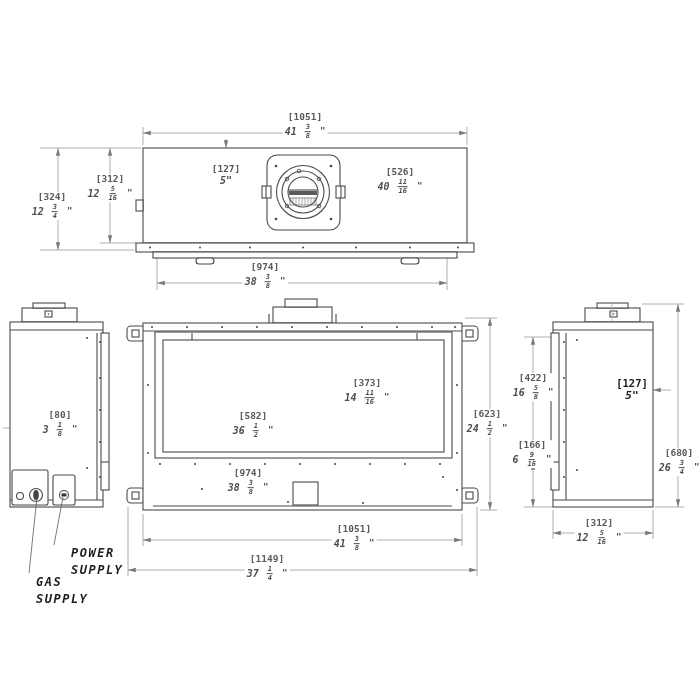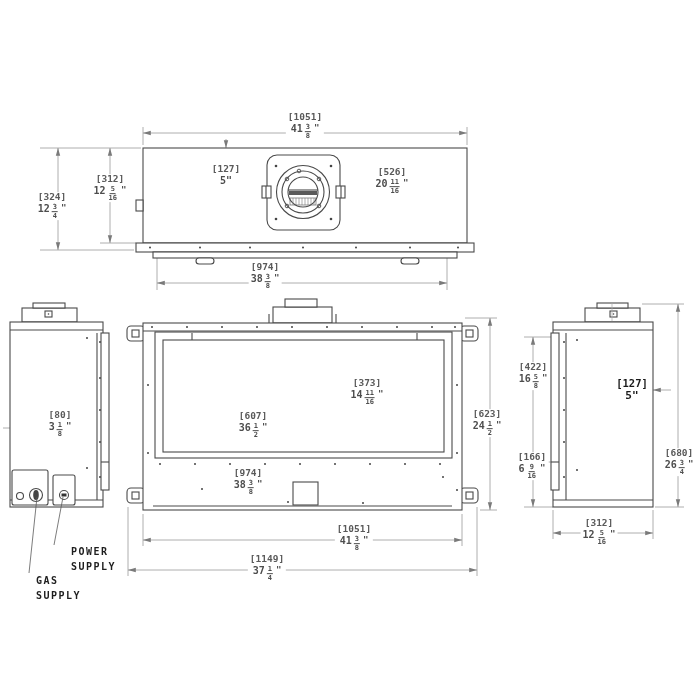--- a/index.html
+++ b/index.html
@@ -4,31 +4,31 @@
 <style>
   html,body{margin:0;padding:0;background:#fff;}
   #stage{position:relative;width:700px;height:700px;background:#ffffff;overflow:hidden;
          font-family:"DejaVu Sans Mono",monospace;}
   #stage svg{position:absolute;left:0;top:0;}
   
   .dim{position:absolute;transform:translate(-50%,-50%);text-align:center;color:#4d4d4d;
        background:#fff;padding:0 2px;line-height:1.12;white-space:nowrap;z-index:3;
        font-weight:bold;font-family:"DejaVu Sans Mono",monospace;}
   .dim .mm{font-size:9.5px;color:#5a5a5a;}
-  .dim .inch{font-size:10px;display:flex;align-items:flex-start;justify-content:center;gap:2px;color:#4d4d4d;}
+  .dim .inch{font-size:10px;display:flex;align-items:center;justify-content:center;gap:8px;color:#4d4d4d;font-style:italic;}
   .frac{display:inline-flex;flex-direction:column;align-items:center;font-size:7px;line-height:1.15;}
   .frac .n{border-bottom:1px solid currentColor;padding:0 1px;}
   .frac .d{padding:0 1px;}
   .u{font-size:9px;margin-left:1px;}
   .dim.strong{color:#1a1a1a;}
   .dim.strong .mm{color:#1a1a1a;font-size:10.5px;}
   .dim.strong .inch{font-size:11px;color:#1a1a1a;}
   
-  .supply{position:absolute;color:#1e1e1e;font-weight:bold;font-size:10px;letter-spacing:1.5px;
-          line-height:1.45;z-index:3;font-family:"DejaVu Sans Mono",monospace;}
+  .supply{position:absolute;color:#1e1e1e;font-weight:bold;font-size:12px;letter-spacing:1.5px;
+          line-height:1.45;z-index:3;font-family:"DejaVu Sans Mono",monospace;font-style:italic;}
 </style>
 </head>
 <body>
 
 <div id="stage">
 
 <svg width="700" height="700" viewBox="0 0 700 700">
   <defs>
     <marker id="ae" markerWidth="9" markerHeight="6" refX="8.3" refY="3" orient="auto" markerUnits="userSpaceOnUse">
       <path d="M0.5,0.8 L8.3,3 L0.5,5.2 z" fill="#7a7a7a"></path>
@@ -278,24 +278,24 @@
         </span>
         <span class="u">"</span>
       </div>
 </div>
 <div class="dim" style="left:226px;top:175px">
   <div class="mm">[127]</div>
   <div class="inch">
         <span>5"</span>
       </div>
 </div>
-<div class="dim" style="left:392px;top:181px">
+<div class="dim" style="left:400px;top:181px">
   <div class="mm">[526]</div>
   <div class="inch">
-        <span>20</span>
+        <span>40</span>
         <span class="frac">
           <span class="n">11</span>
           <span class="d">16</span>
         </span>
         <span class="u">"</span>
       </div>
 </div>
 <div class="dim" style="left:52px;top:206px">
   <div class="mm">[324]</div>
   <div class="inch">
@@ -335,21 +335,21 @@
   <div class="inch">
         <span>14</span>
         <span class="frac">
           <span class="n">11</span>
           <span class="d">16</span>
         </span>
         <span class="u">"</span>
       </div>
 </div>
 <div class="dim" style="left:253px;top:425px">
-  <div class="mm">[607]</div>
+  <div class="mm">[582]</div>
   <div class="inch">
         <span>36</span>
         <span class="frac">
           <span class="n">1</span>
           <span class="d">2</span>
         </span>
         <span class="u">"</span>
       </div>
 </div>
 <div class="dim" style="left:248px;top:482px">
@@ -402,32 +402,32 @@
   <div class="inch">
         <span>3</span>
         <span class="frac">
           <span class="n">1</span>
           <span class="d">8</span>
         </span>
         <span class="u">"</span>
       </div>
 </div>
 
-<div class="dim" style="left:533px;top:376px">
+<div class="dim" style="left:533px;top:387px">
   <div class="mm">[422]</div>
   <div class="inch">
         <span>16</span>
         <span class="frac">
           <span class="n">5</span>
           <span class="d">8</span>
         </span>
         <span class="u">"</span>
       </div>
 </div>
-<div class="dim" style="left:532px;top:466px">
+<div class="dim" style="left:532px;top:454px">
   <div class="mm">[166]</div>
   <div class="inch">
         <span>6</span>
         <span class="frac">
           <span class="n">9</span>
           <span class="d">16</span>
         </span>
         <span class="u">"</span>
       </div>
 </div>

